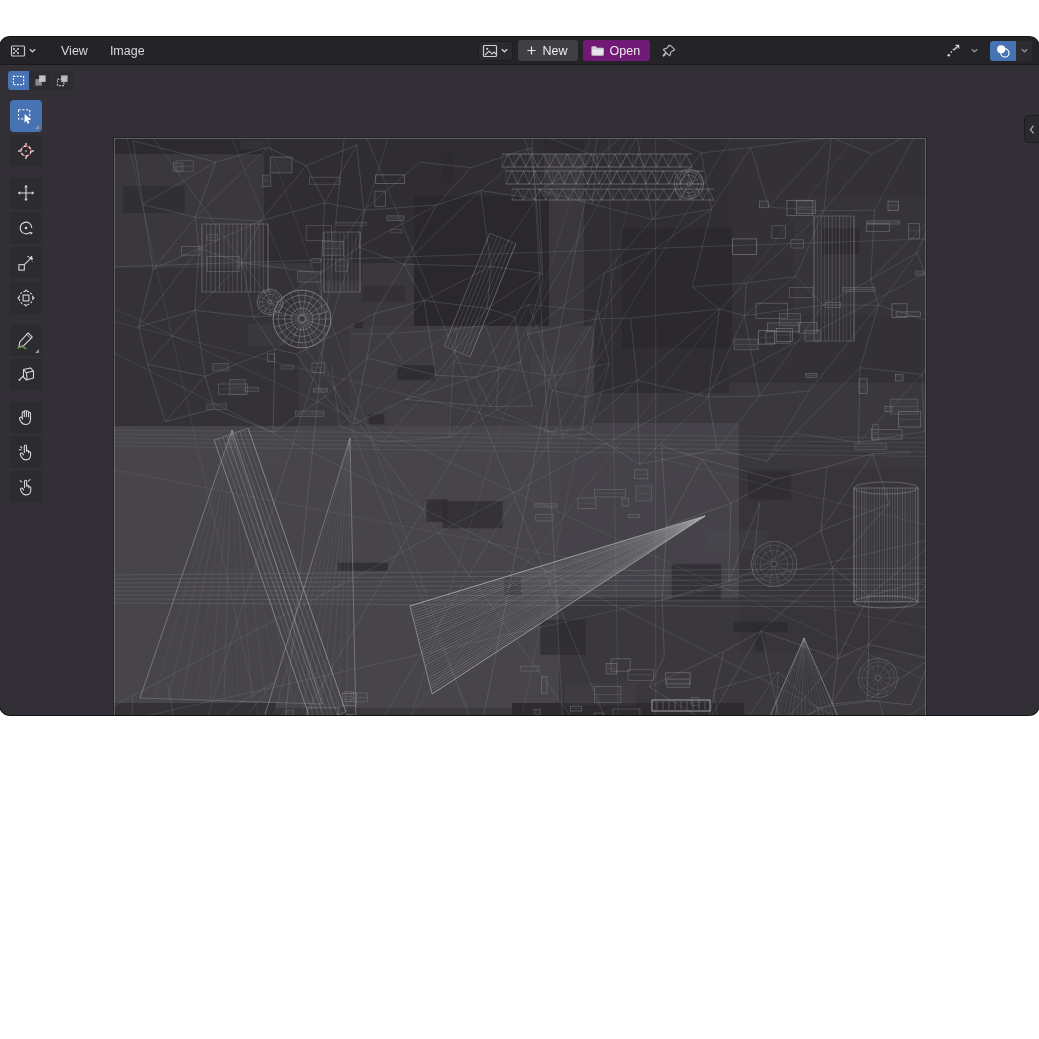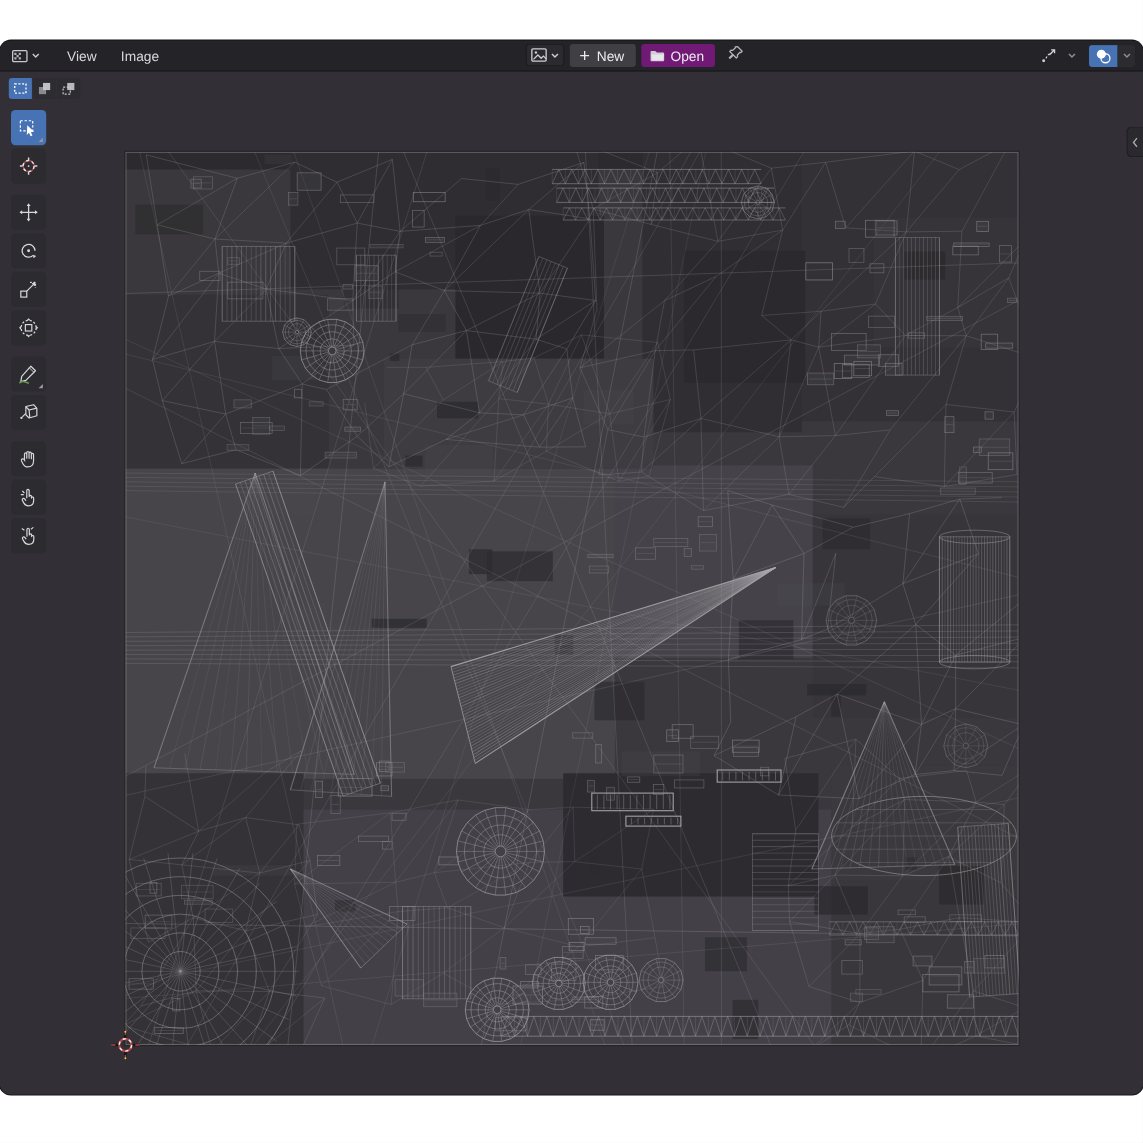--- a/index.html
+++ b/index.html
@@ -1,27 +1,27 @@
 <!DOCTYPE html>
 <html><head>
 <meta charset="utf-8">
 <style>
   html,body{margin:0;padding:0;width:1039px;height:1039px;background:#ffffff;overflow:hidden;
     font-family:"Liberation Sans",sans-serif;-webkit-font-smoothing:antialiased}
-  .editor{position:absolute;left:0;top:37px;width:1039px;height:958px;background:#323036;
+  .editor{position:absolute;left:0;top:37px;width:1039px;height:678px;background:#323036;
     border-radius:10px;overflow:hidden;box-shadow:0 0 0 1px #141316}
   
   .header{height:27px;background:#242327;border-bottom:1px solid #19181b;display:flex;
     align-items:center;padding:0 7px;position:relative;z-index:5}
   .hgroup{display:flex;align-items:center}
   .etype{display:flex;align-items:center;gap:2px;color:#c9c8cc;padding:2px 3px;border-radius:3px;
     background:none;border:none;cursor:default}
   .menus{display:flex;margin-left:10px}
   .menus .menu{color:#d8d7da;font-size:12.5px;padding:3px 11px;border-radius:3px;cursor:default}
-  .h-center{position:absolute;left:50%;transform:translateX(-42px);display:flex;align-items:flex-start;gap:5px}
+  .h-center{position:absolute;left:50%;transform:translateX(-42px);display:flex;align-items:center;gap:5px}
   .browse{display:flex;align-items:center;gap:2px;background:#2b2a2e;border:1px solid #1d1c20;
     border-radius:3px;height:20px;padding:0 3px;color:#cfced2}
   .btn{display:flex;align-items:center;gap:5px;height:21px;border:none;border-radius:3px;
     padding:0 10px 0 7px;font-size:12.5px;color:#ecebee;font-family:inherit;cursor:default}
   .btn-new{background:#403f44}
   .btn-open{background:#701a75}
   .pinbtn{background:none;border:none;color:#b4b3b8;margin-left:6px;padding:0;display:flex}
   .h-right{margin-left:auto;display:flex;align-items:center;gap:8px}
   .segbtn{display:flex;align-items:stretch;border-radius:3px;overflow:hidden;height:20px}
   .seg-icon{display:flex;align-items:center;justify-content:center;width:26px;background:#3a393e;color:#d2d1d5}

